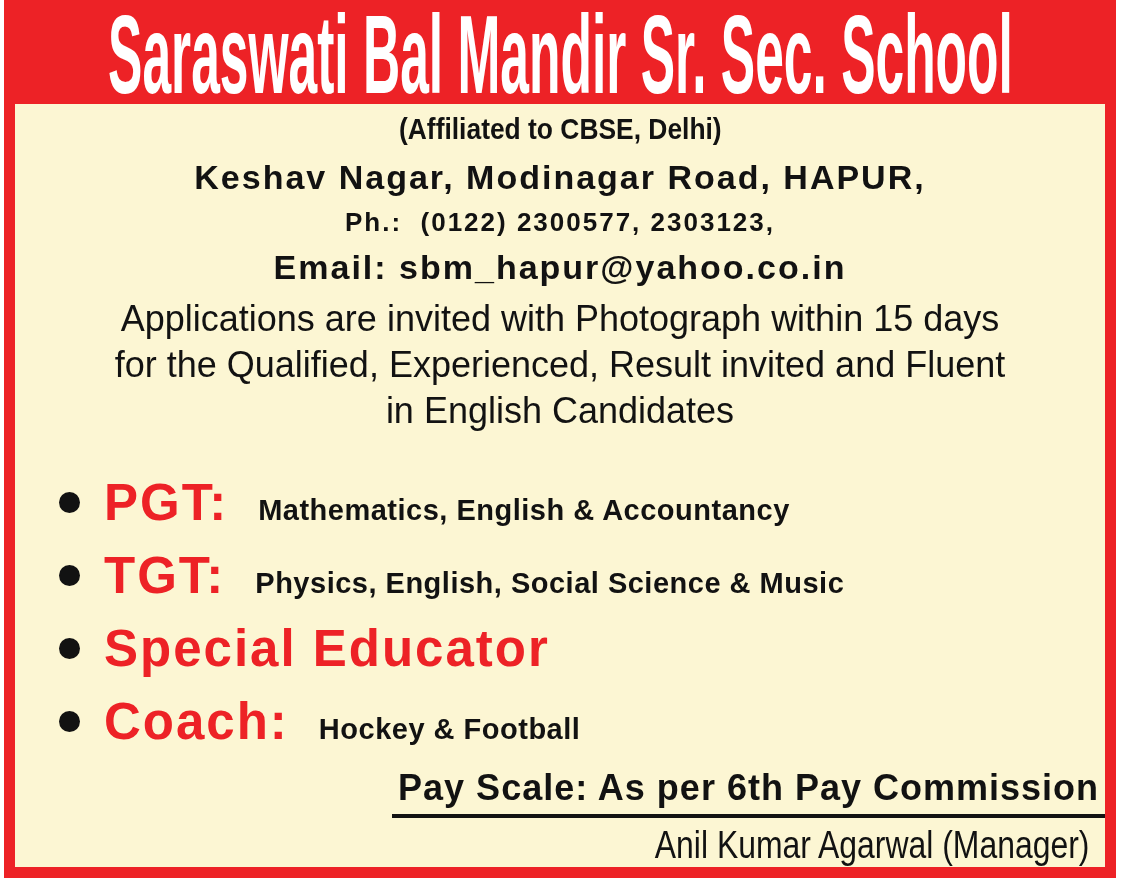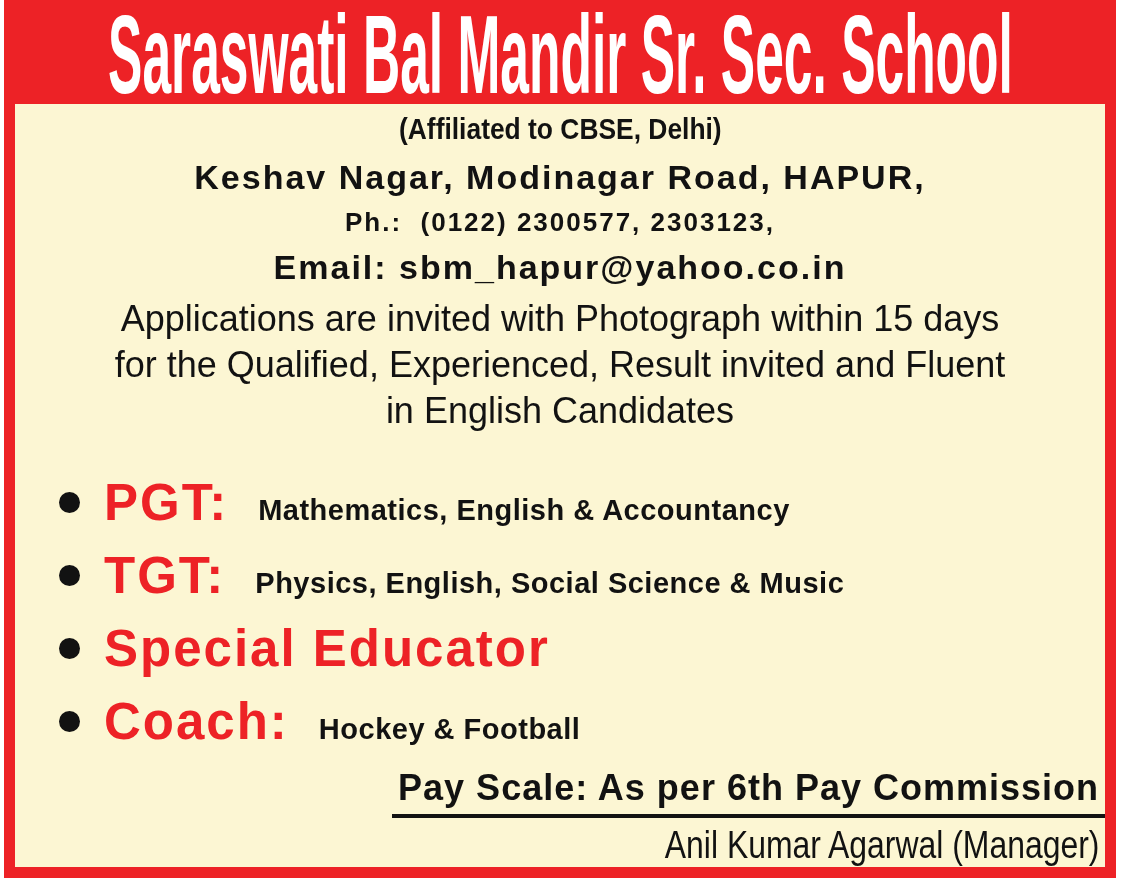--- a/index.html
+++ b/index.html
@@ -103,21 +103,21 @@
     display: inline-block;
     color: var(--ink);
     font-size: 36px; font-weight: bold; letter-spacing: 1px;
     border-bottom: 4px solid var(--ink);
     padding: 0 6px 5px 6px;
     white-space: nowrap;
   }
 
   
   .signature {
-    position: absolute; top: 812px; right: 6px;
+    position: absolute; top: 812px; right: 16px;
     text-align: right;
     color: var(--ink);
     font-size: 38px; font-weight: 400; line-height: 44px;
     white-space: nowrap;
   }
   .signature .cond {
     display: inline-block;
     transform: scaleX(0.84);
     transform-origin: 100% 50%;
   }

